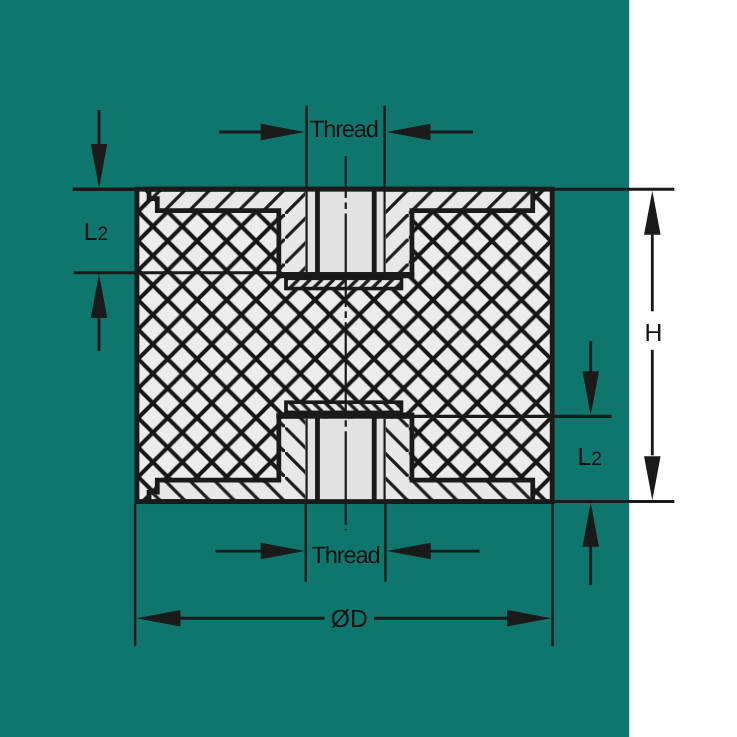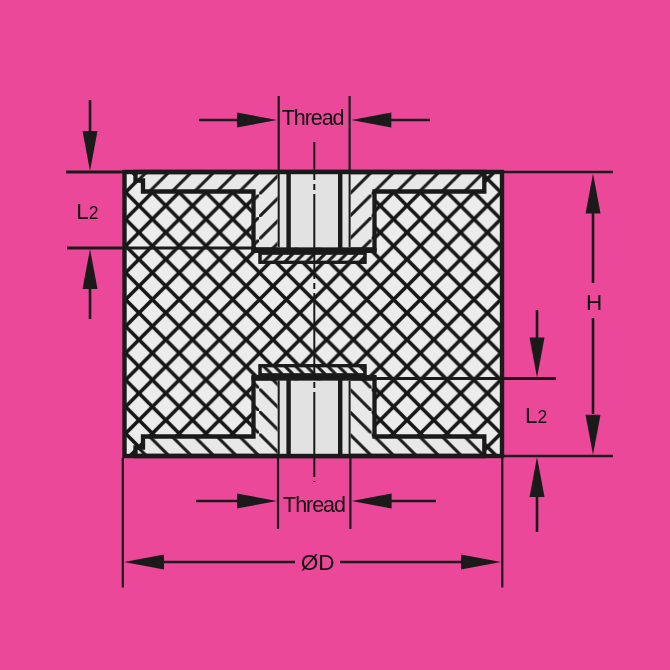--- a/index.html
+++ b/index.html
@@ -1,16 +1,16 @@
 <!DOCTYPE html>
 <html><head>
 <meta charset="utf-8">
 <style>
   html,body{margin:0;padding:0;background:#ffffff;}
-  #page{width:670px;height:670px;position:relative;background:#ec4899;}
+  #page{width:572px;height:670px;position:relative;background:#0f766e;}
   svg{display:block;}
   text{font-family:"Liberation Sans", sans-serif; fill:#111111;}
 </style>
 </head>
 <body>
 <div id="page">
 <svg width="670" height="670" viewBox="0 0 670 670">
   <defs>
 
     <pattern id="xh" patternUnits="userSpaceOnUse" x="112.2" y="178.9" width="26.8" height="26.8">

